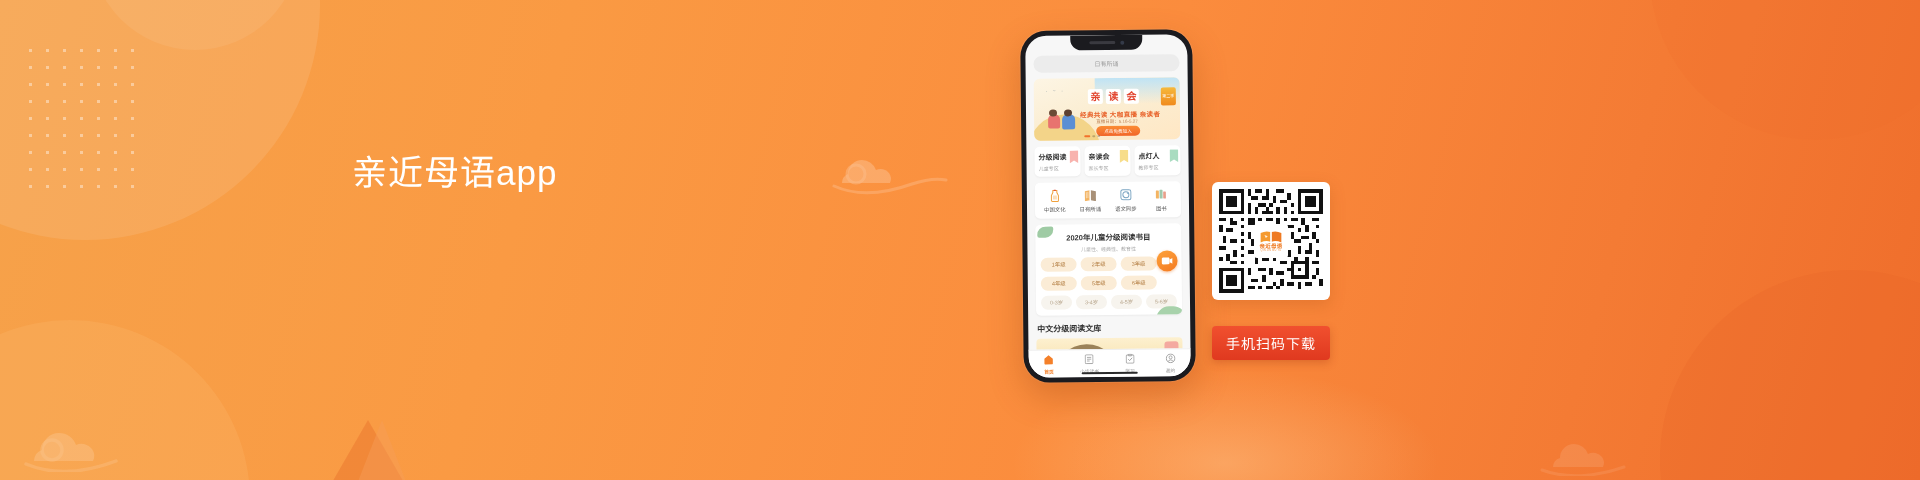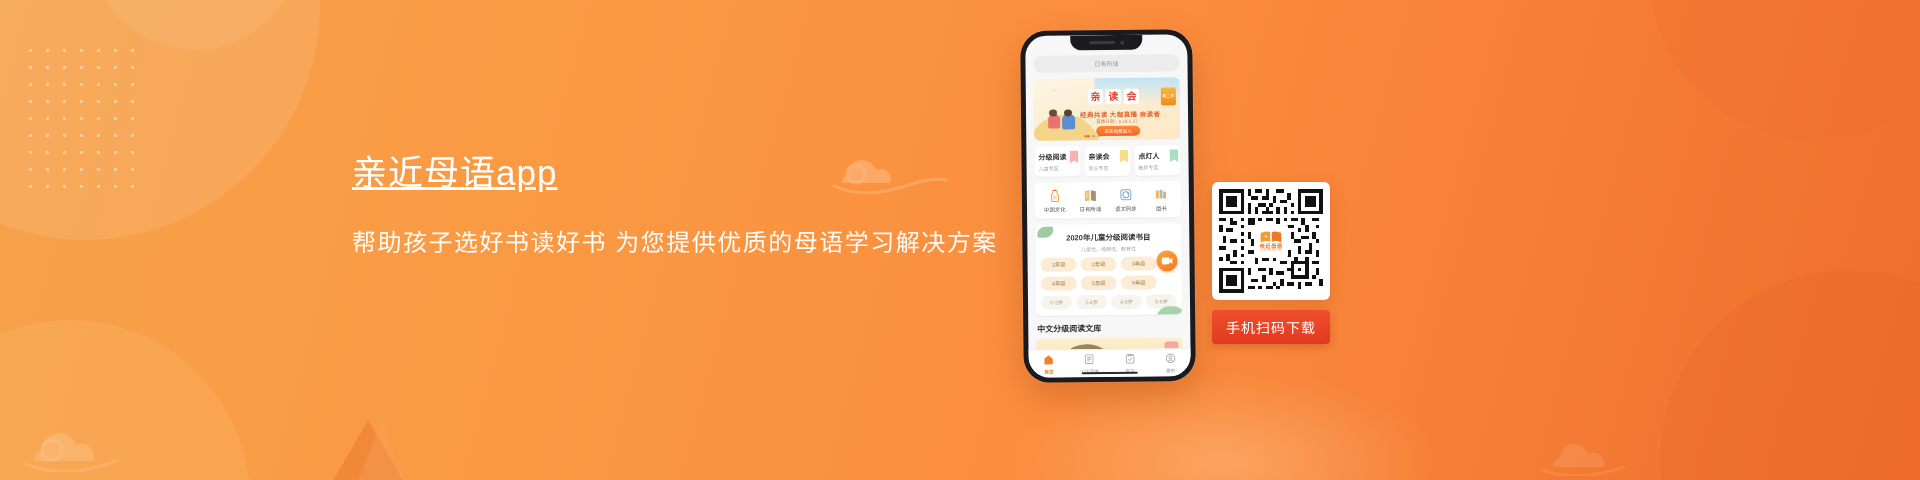--- a/index.html
+++ b/index.html
@@ -114,21 +114,20 @@
     color: #ffffff;
     text-shadow: 0 2px 10px rgba(180, 80, 20, 0.18);
     white-space: nowrap;
   }
   .subline {
     margin: 58px 0 0 0;
     font-size: 35px;
     font-weight: 400;
     letter-spacing: 1px;
     color: #ffffff;
-    text-decoration: underline;
   }
   .tagline {
     margin: 28px 0 0 0;
     font-size: 24px;
     font-weight: 300;
     letter-spacing: 1.5px;
     color: rgba(255,255,255,0.96);
     white-space: nowrap;
   }
 
@@ -445,21 +444,21 @@
     letter-spacing: 0.3px;
     line-height: 1;
   }
   .qr-logo-en {
     font-size: 2.6px;
     color: #f0974f;
     letter-spacing: 0.2px;
     line-height: 1;
   }
   .dl-btn {
-    margin-top: 10px;
+    margin-top: 26px;
     display: inline-block;
     padding: 7px 14px;
     border-radius: 4px;
     background: linear-gradient(180deg,#f1502f,#e0391f);
     color: #fff;
     font-size: 14px;
     letter-spacing: 1px;
     white-space: nowrap;
     box-shadow: 0 3px 9px rgba(150,40,15,0.28);
     cursor: pointer;
@@ -494,21 +493,20 @@
     </svg>
 
     <svg class="cloud cloud-c" width="130" height="50" viewBox="0 0 130 50">
       <path d="M20 32a14 14 0 0 1 14-14 15 15 0 0 1 14 10 11 11 0 0 1 14 3 10 10 0 0 1 1 10H13a10 10 0 0 1 7-9z" fill="#ffffff" opacity=".5"></path>
       <path d="M2 44c24 9 54 7 82-3" fill="none" stroke="#ffffff" stroke-width="3" stroke-linecap="round" opacity=".4"></path>
     </svg>
   </div>
 
   <div class="copy">
     <div class="subline">亲近母语app</div>
-    <div class="tagline">帮助孩子选好书读好书 为您提供优质的母语学习解决方案</div>
   </div>
 
   <div class="phone">
     <div class="phone-screen">
 
       <div class="notch">
         <span class="notch-speaker"></span>
         <span class="notch-cam"></span>
       </div>
 

